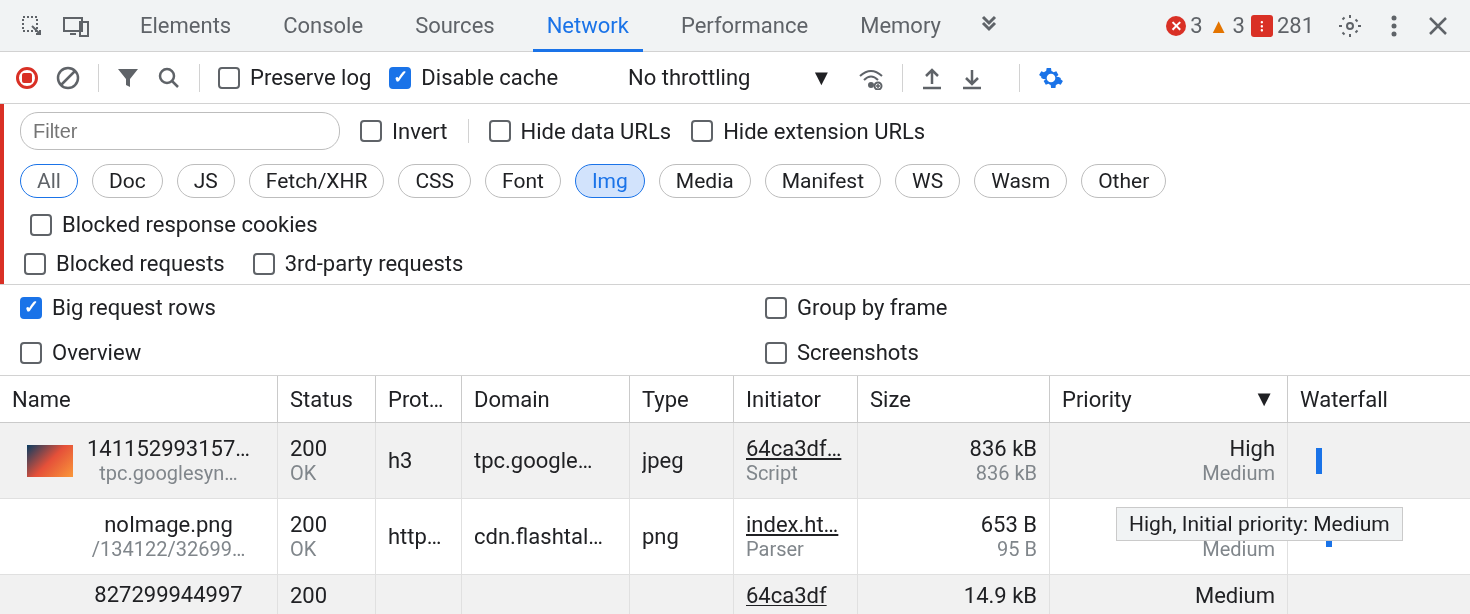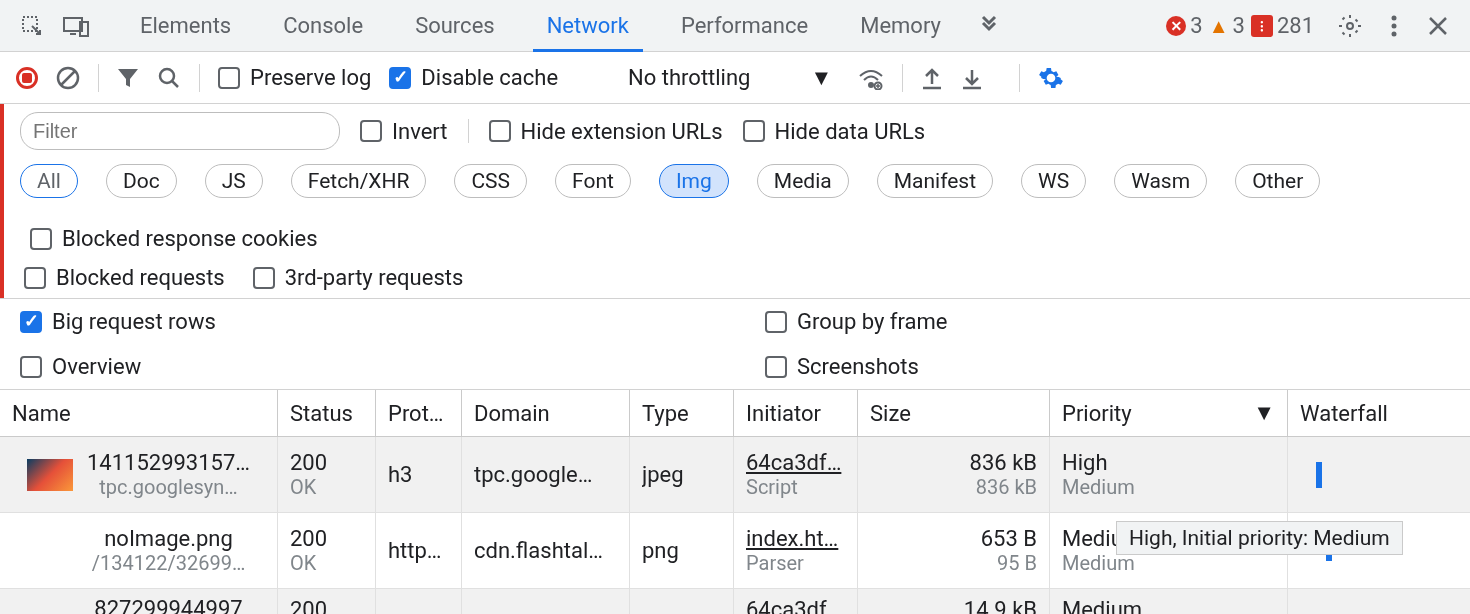--- a/index.html
+++ b/index.html
@@ -86,21 +86,21 @@
 }
 .filter-input {
   width: 320px;
   height: 38px;
   border: 1px solid #bdbdbd;
   border-radius: 18px;
   padding: 0 12px;
   font-size: 20px;
   color:#9aa0a6;
 }
-.chip-row { display:flex; align-items:center; padding:6px 16px; gap:28px; flex-wrap:wrap;}
+.chip-row { display:flex; align-items:center; padding:6px 16px; gap:14px; flex-wrap:wrap;}
 .chip {
   border:1px solid #bdbdbd;
   border-radius: 18px;
   padding: 4px 16px;
   font-size: 21px;
   cursor:pointer;
   background:#fff;
 }
 .chip.sel-all { border-color:#1a73e8; color:#5f6368;}
 .chip.active { background:#d2e3fc; border-color:#1a73e8; color:#1a73e8;}
@@ -121,21 +121,21 @@
   color:#202124;
   font-weight:400;
   display:flex;
   align-items:center;
   cursor:pointer;
   position:relative;
 }
 .th:last-child{ border-right:none; }
 .col-name{width:278px;} .col-status{width:98px;} .col-prot{width:86px;}
 .col-domain{width:168px;} .col-type{width:104px;} .col-init{width:124px;}
-.col-size{width:192px;} .col-prio{width:238px;} .col-wf{flex:1;}
+.col-size{width:192px;} .col-prio{width:238px;align-items:flex-end;} .col-wf{flex:1;}
 .sort-arrow { margin-left:auto; color:#202124;}
 .tbody { overflow:hidden;}
 .trow { display:flex; border-bottom:1px solid #e0e0e0; height:76px;}
 .trow.sel { background:#f1f1f1;}
 .td { padding:8px 12px; border-right:1px solid #e0e0e0; display:flex; flex-direction:column; justify-content:center; overflow:hidden;}
 .td:last-child{border-right:none;}
 .td .line1{color:#202124; white-space:nowrap; overflow:hidden; text-overflow:ellipsis;}
 .td .line2{color:#80868b; white-space:nowrap; overflow:hidden; text-overflow:ellipsis; font-size:20px;}
 .td .link{text-decoration:underline;}
 .td.right{align-items:flex-end;}
@@ -285,25 +285,25 @@
 <div class="left-accent">
   <div class="filter-row">
     <input class="filter-input" placeholder="Filter" style="">
     <label class="cb-label">
       <div class="checkbox"></div>
       <span>Invert</span>
     </label>
     <div class="divider" style="height:24px"></div>
     <label class="cb-label">
       <div class="checkbox"></div>
+      <span>Hide data URLs</span>
+    </label>
+    <label class="cb-label">
+      <div class="checkbox"></div>
       <span>Hide extension URLs</span>
-    </label>
-    <label class="cb-label">
-      <div class="checkbox"></div>
-      <span>Hide data URLs</span>
     </label>
   </div>
   <div class="chip-row">
     <div class="chip sel-all">All</div>
     <div class="chip">Doc</div>
     <div class="chip">JS</div>
     <div class="chip">Fetch/XHR</div>
     <div class="chip">CSS</div>
     <div class="chip">Font</div>
     <div class="chip active">Img</div>

